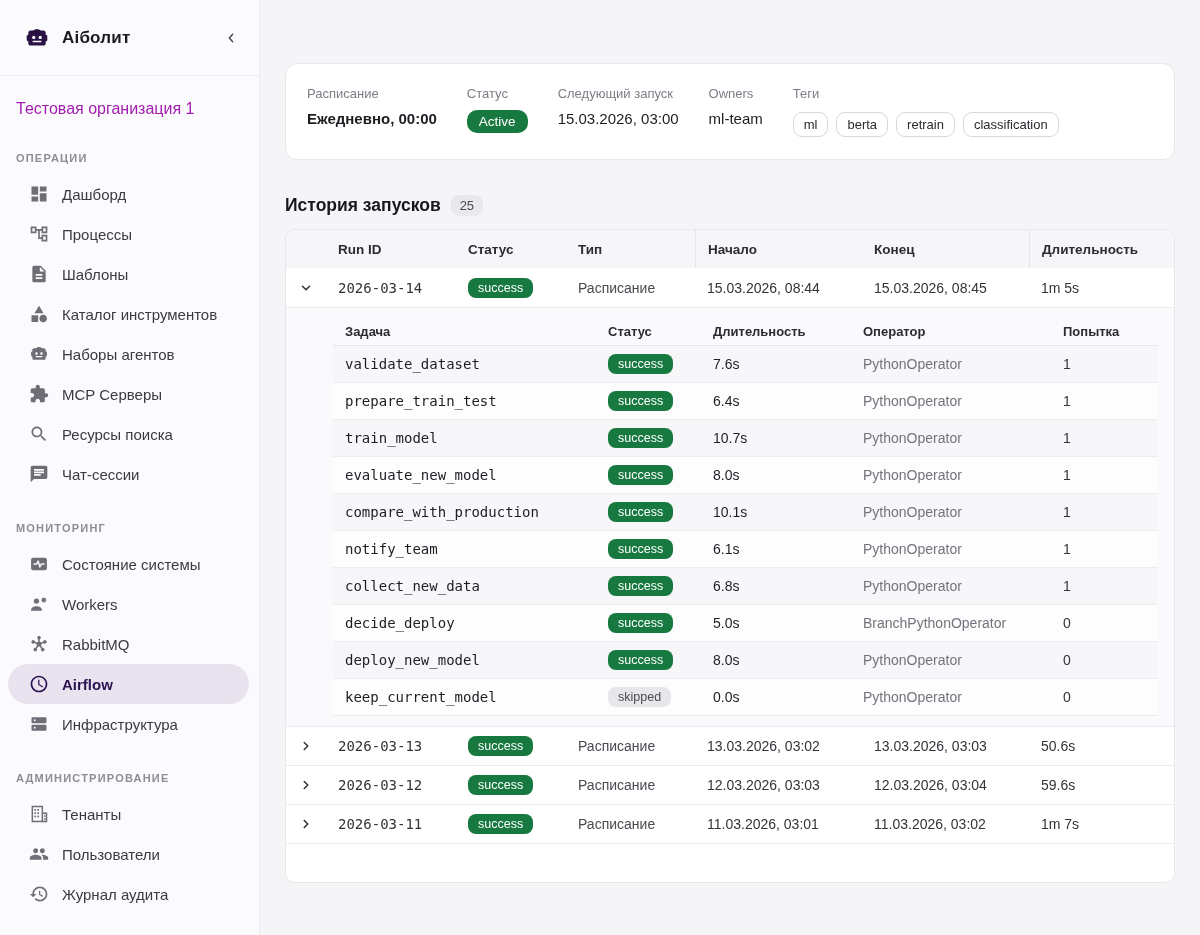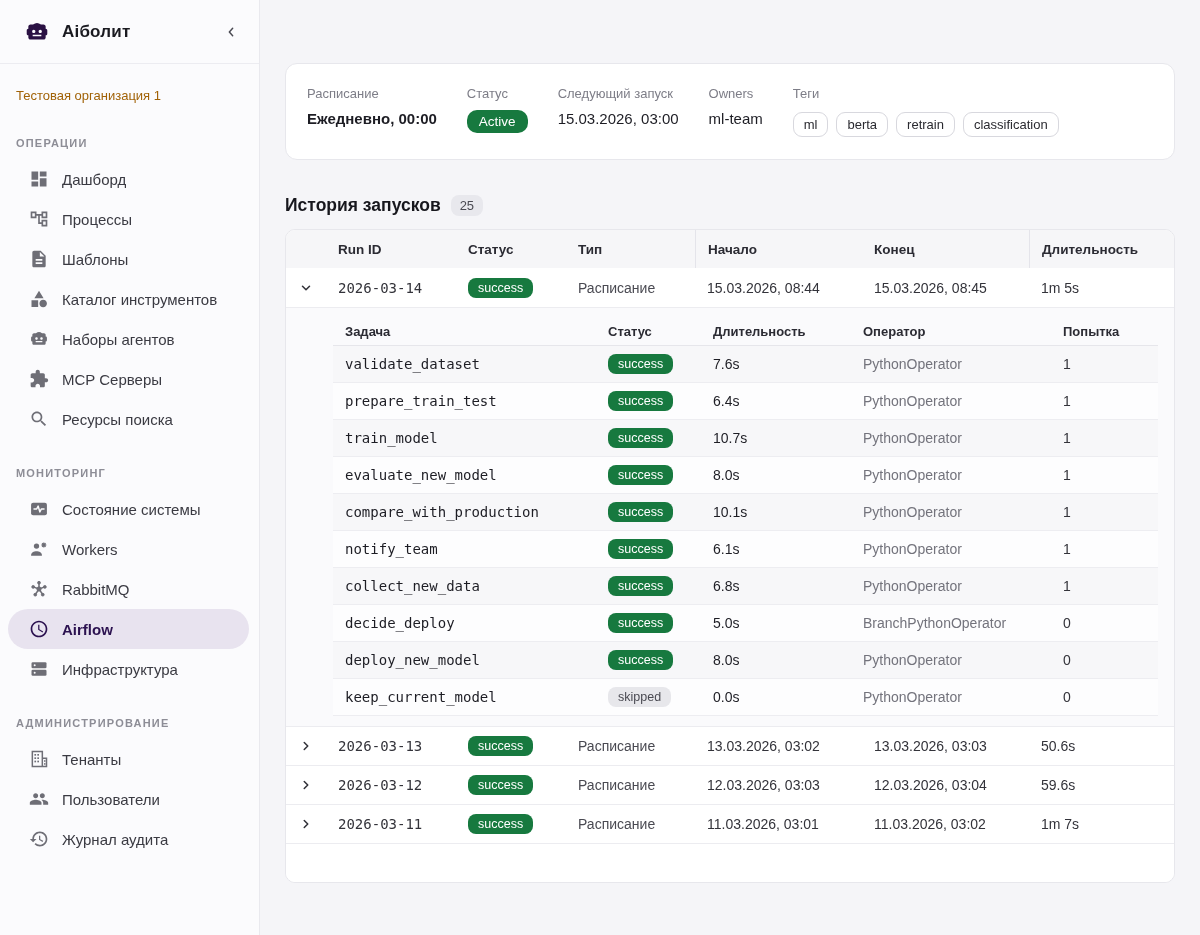--- a/index.html
+++ b/index.html
@@ -2,25 +2,25 @@
 <html><head>
 <meta charset="utf-8">
 <style>
   * { margin:0; padding:0; box-sizing:border-box; }
   html,body { width:1200px; height:935px; overflow:hidden; }
   body { font-family:"Liberation Sans", sans-serif; background:#F5F5F8; color:#1D1D24; }
   .app { display:flex; width:1200px; height:935px; }
 
   
   .sidebar { width:260px; min-width:260px; background:#FBFBFD; border-right:1px solid #E9E9EE; height:935px; overflow:hidden; }
-  .side-head { height:64px; display:flex; align-items:center; padding:0 16px 0 24px; border-bottom:1px solid #ECECF1; }
+  .side-head { height:76px; display:flex; align-items:center; padding:0 16px 0 24px; border-bottom:1px solid #ECECF1; }
   .logo { width:26px; height:26px; color:#2A1143; flex:0 0 auto; }
   .brand { font-size:17px; font-weight:700; color:#1A1A20; margin-left:12px; flex:1; letter-spacing:.2px; }
   .collapse-btn { width:24px; height:24px; color:#4A4A52; cursor:pointer; display:flex; align-items:center; justify-content:center; }
-  .org { margin:24px 16px 0 16px; font-size:13px; color:#a16207; }
+  .org { margin:24px 16px 0 16px; font-size:16px; color:#a21caf; }
   .sect-label { margin:34px 16px 10px 16px; font-size:11px; font-weight:700; letter-spacing:1.2px; color:#8D8D96; }
   .nav-item { height:40px; display:flex; align-items:center; padding-left:28px; cursor:pointer; color:#3A3A42; }
   .nav-item .nicon { width:22px; height:22px; color:#6E6E76; display:flex; align-items:center; justify-content:center; }
   .nav-item .nlabel { margin-left:12px; font-size:15px; font-weight:500; }
   .nav-item.active { background:#E8E3EF; border-radius:22px; margin:0 10px 0 8px; padding-left:20px; color:#2C1250; }
   .nav-item.active .nicon { color:#2C1250; }
   .nav-item.active .nlabel { font-weight:700; }
 
   
   .main { flex:1; display:flex; flex-direction:column; }
@@ -153,20 +153,28 @@
         </span>
       <span class="nlabel">MCP Серверы</span>
     </div>
     <div class="nav-item">
       <span class="nicon">
           <svg viewBox="0 0 24 24" fill="currentColor" width="20" height="20">
             <path d="M15.5 14h-.79l-.28-.27C15.41 12.59 16 11.11 16 9.5 16 5.91 13.09 3 9.5 3S3 5.91 3 9.5 5.91 16 9.5 16c1.61 0 3.09-.59 4.23-1.57l.27.28v.79l5 5L20.49 19l-4.99-5zm-6 0C7.01 14 5 11.99 5 9.5S7.01 5 9.5 5 14 7.01 14 9.5 11.99 14 9.5 14z"></path>
           </svg>
         </span>
       <span class="nlabel">Ресурсы поиска</span>
+    </div>
+    <div class="nav-item">
+      <span class="nicon">
+          <svg viewBox="0 0 24 24" fill="currentColor" width="20" height="20">
+            <path d="M20 2H4c-1.1 0-1.99.9-1.99 2L2 22l4-4h14c1.1 0 2-.9 2-2V4c0-1.1-.9-2-2-2zM6 9h12v2H6V9zm8 5H6v-2h8v2zm4-6H6V6h12v2z"></path>
+          </svg>
+        </span>
+      <span class="nlabel">Чат-сессии</span>
     </div>
 
     <div class="sect-label" style="margin-top:28px;">МОНИТОРИНГ</div>
 
     <div class="nav-item">
       <span class="nicon">
           <svg viewBox="0 0 24 24" width="20" height="20">
             <rect x="2.5" y="4.5" width="19" height="15" rx="2.5" fill="currentColor"></rect>
             <polyline points="6,12 9.2,12 11,8.5 13,15.5 14.8,12 18,12" fill="none" stroke="#FBFBFD" stroke-width="1.8" stroke-linecap="round" stroke-linejoin="round"></polyline>
           </svg>

